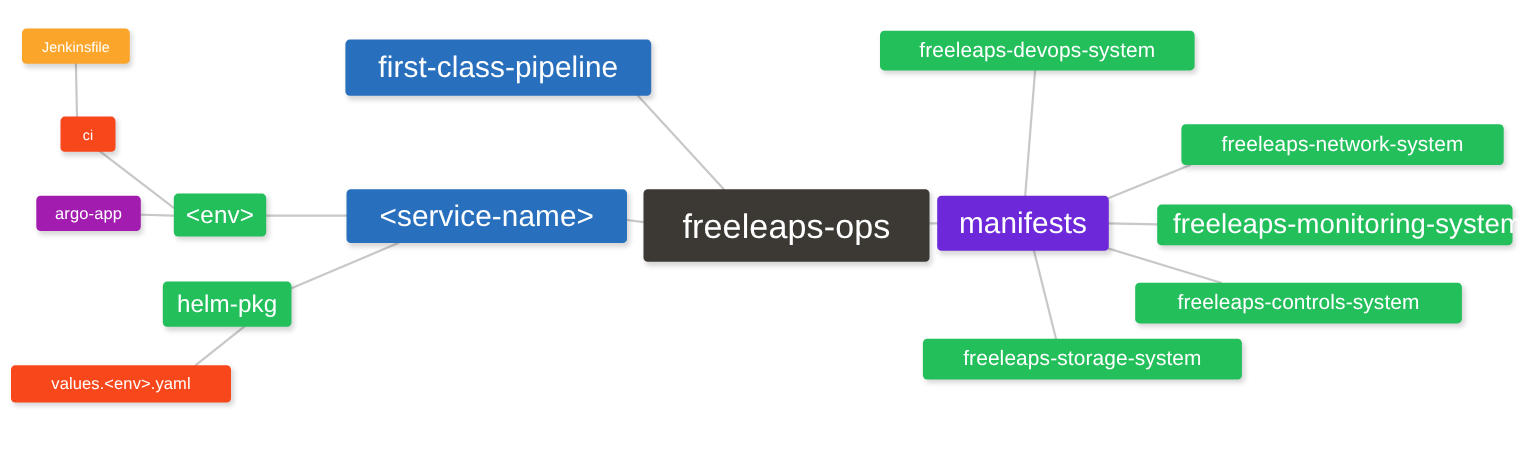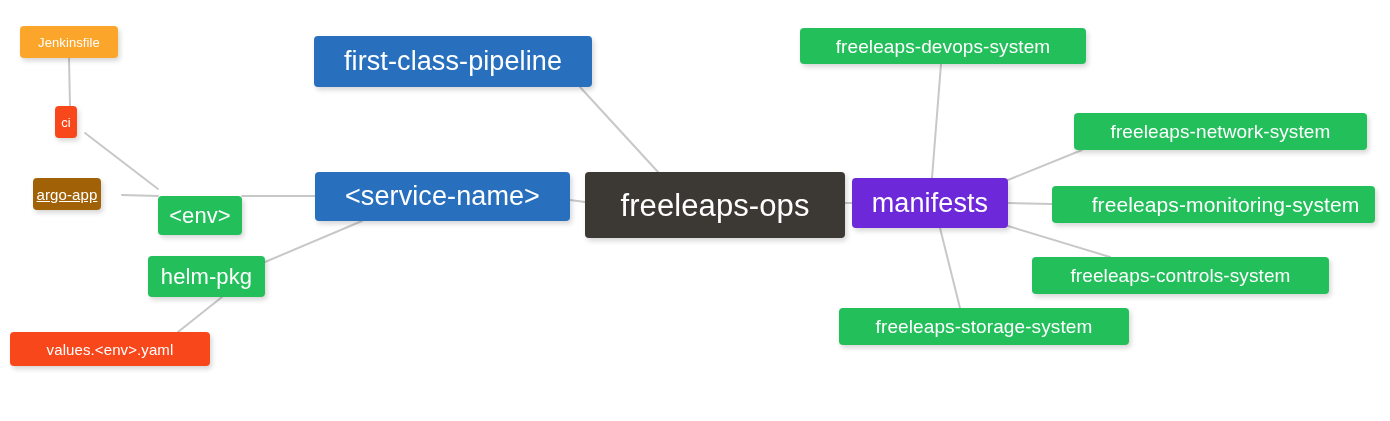--- a/index.html
+++ b/index.html
@@ -55,25 +55,25 @@
       <line x1="1008" y1="180" x2="1082" y2="150" stroke="#c8c8c8" stroke-width="2" stroke-linecap="round"></line>
       <line x1="1008" y1="203" x2="1052" y2="204" stroke="#c8c8c8" stroke-width="2" stroke-linecap="round"></line>
       <line x1="1008" y1="226" x2="1110" y2="257" stroke="#c8c8c8" stroke-width="2" stroke-linecap="round"></line>
       <line x1="940" y1="228" x2="960" y2="308" stroke="#c8c8c8" stroke-width="2" stroke-linecap="round"></line>
     </svg>
   <div id="node-layer">
       <div class="node" style="left: 585px; top: 172px; width: 260px; height: 66px; background: rgb(60, 56, 52); font-size: 31px;">freeleaps-ops</div>
       <div class="node" style="left: 315px; top: 172px; width: 255px; height: 49px; background: rgb(40, 112, 189); font-size: 27px;">&lt;service-name&gt;</div>
       <div class="node" style="left: 314px; top: 36px; width: 278px; height: 51px; background: rgb(40, 112, 189); font-size: 27px;">first-class-pipeline</div>
       <div class="node" style="left: 852px; top: 178px; width: 156px; height: 50px; background: #6d28d9; font-size: 27px;">manifests</div>
-      <div class="node" style="left: 158px; top: 176px; width: 84px; height: 39px; background: rgb(34, 191, 91); font-size: 22px; margin-top: 20px;">&lt;env&gt;</div>
+      <div class="node" style="left: 158px; top: 176px; width: 84px; height: 39px; background: rgb(34, 191, 91); font-size: 22px;">&lt;env&gt;</div>
       <div class="node" style="left: 148px; top: 256px; width: 117px; height: 41px; background: rgb(34, 191, 91); font-size: 22px;">helm-pkg</div>
       <div class="node" style="left: 20px; top: 26px; width: 98px; height: 32px; background: rgb(252, 165, 43); font-size: 13px;">Jenkinsfile</div>
-      <div class="node" style="left: 55px; top: 106px; width: 22px; height: 32px; background: rgb(249, 71, 28); font-size: 13px;">ci</div>
-      <div class="node" style="left: 33px; top: 178px; width: 68px; height: 32px; background: #a16207; font-size: 15px; text-decoration: underline;">argo-app</div>
+      <div class="node" style="left: 55px; top: 106px; width: 50px; height: 32px; background: rgb(249, 71, 28); font-size: 13px;">ci</div>
+      <div class="node" style="left: 33px; top: 178px; width: 95px; height: 32px; background: #a21caf; font-size: 15px;">argo-app</div>
       <div class="node" style="left: 10px; top: 332px; width: 200px; height: 34px; background: rgb(249, 71, 28); font-size: 15px;">values.&lt;env&gt;.yaml</div>
       <div class="node" style="left: 800px; top: 28px; width: 286px; height: 36px; background: rgb(34, 191, 91); font-size: 19px;">freeleaps-devops-system</div>
       <div class="node" style="left: 1055px; top: 113px; width: 293px; height: 37px; background: rgb(34, 191, 91); font-size: 19px; margin-left: 19px;">freeleaps-network-system</div>
-      <div class="node" style="left: 1052px; top: 186px; width: 323px; height: 37px; background: rgb(34, 191, 91); font-size: 21px; padding-left: 24px;">freeleaps-monitoring-system</div>
+      <div class="node" style="left: 1052px; top: 186px; width: 323px; height: 37px; background: rgb(34, 191, 91); font-size: 25px; padding-left: 24px;">freeleaps-monitoring-system</div>
       <div class="node" style="left: 1032px; top: 257px; width: 297px; height: 37px; background: rgb(34, 191, 91); font-size: 19px;">freeleaps-controls-system</div>
       <div class="node" style="left: 815px; top: 308px; width: 290px; height: 37px; background: rgb(34, 191, 91); font-size: 19px; margin-left: 24px;">freeleaps-storage-system</div>
     </div>
 </div>
 
 </body></html>

